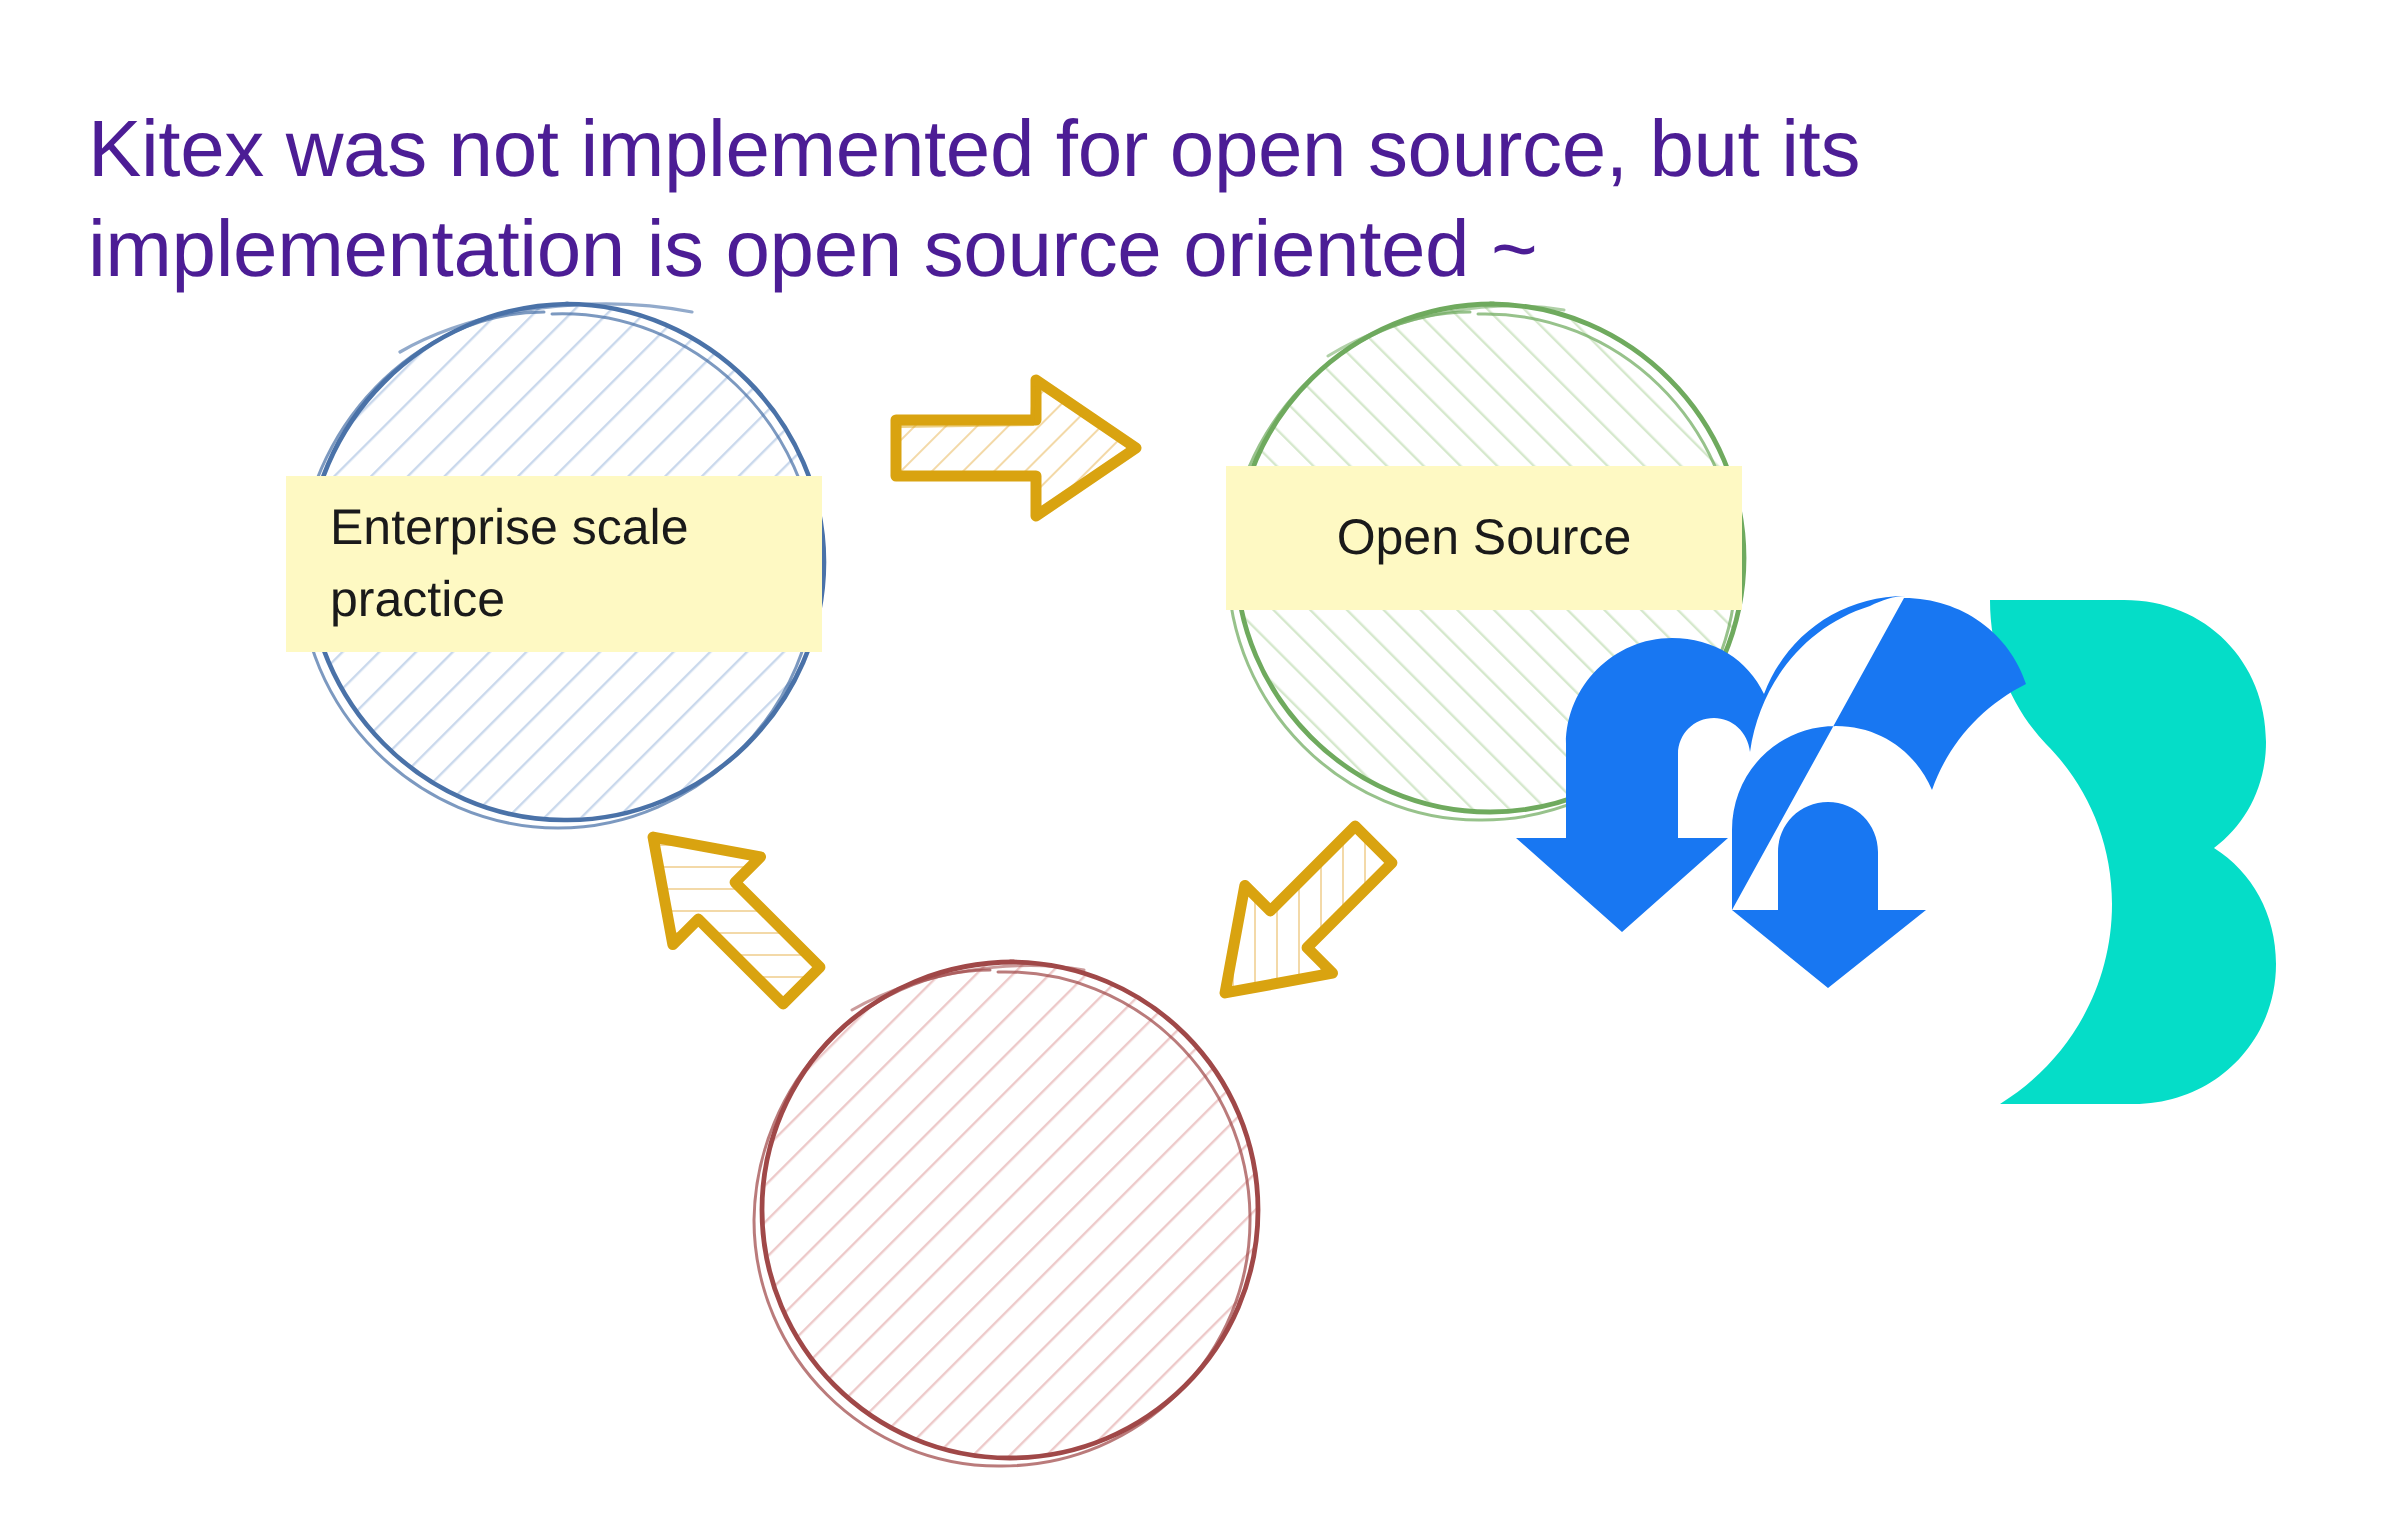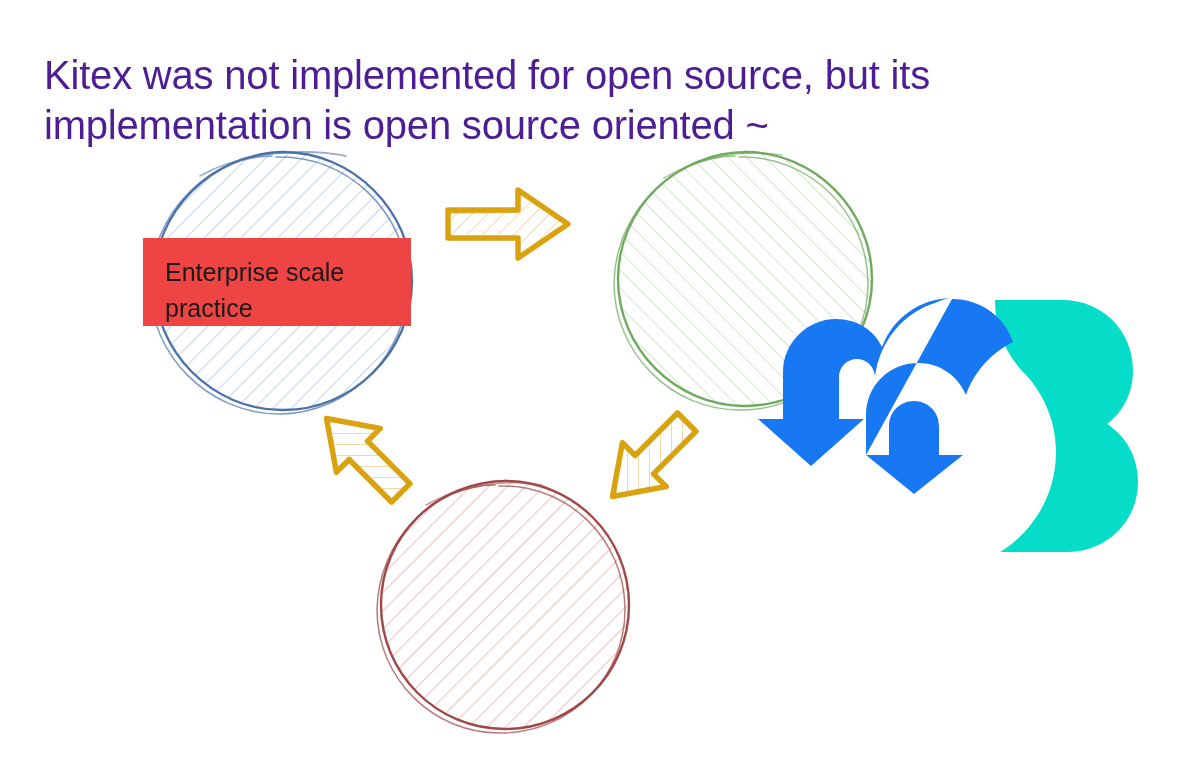--- a/index.html
+++ b/index.html
@@ -44,28 +44,28 @@
   }
   #diagram svg {
     display: block;
     width: 1202px;
     height: 758px;
   }
 
   
   .node-band {
     position: absolute;
-    background: #ef4444;
+    background: #fef9c3;
     color: #1a1a1a;
     font-size: 25px;
     line-height: 1.45;
     font-weight: 400;
     display: flex;
     flex-direction: column;
-    justify-content: flex-end;
+    justify-content: center;
     white-space: pre-line;
   }
   .band-blue {
     left: 143px;
     top: 238px;
     width: 268px;
     height: 88px;
     text-align: left;
     padding-left: 22px;
     box-sizing: border-box;
@@ -219,15 +219,18 @@
                  C 941 300, 947 298, 953 298 Z" fill="#1877f2"></path>
       </g>
     </svg>
   </div>
 
   <div class="node-band band-blue">
     <span>Enterprise scale
 practice</span>
   </div>
 
+  <div class="node-band band-green">
+    <span>Open Source</span>
+  </div>
 
 
 </div>
 
 </body></html>

